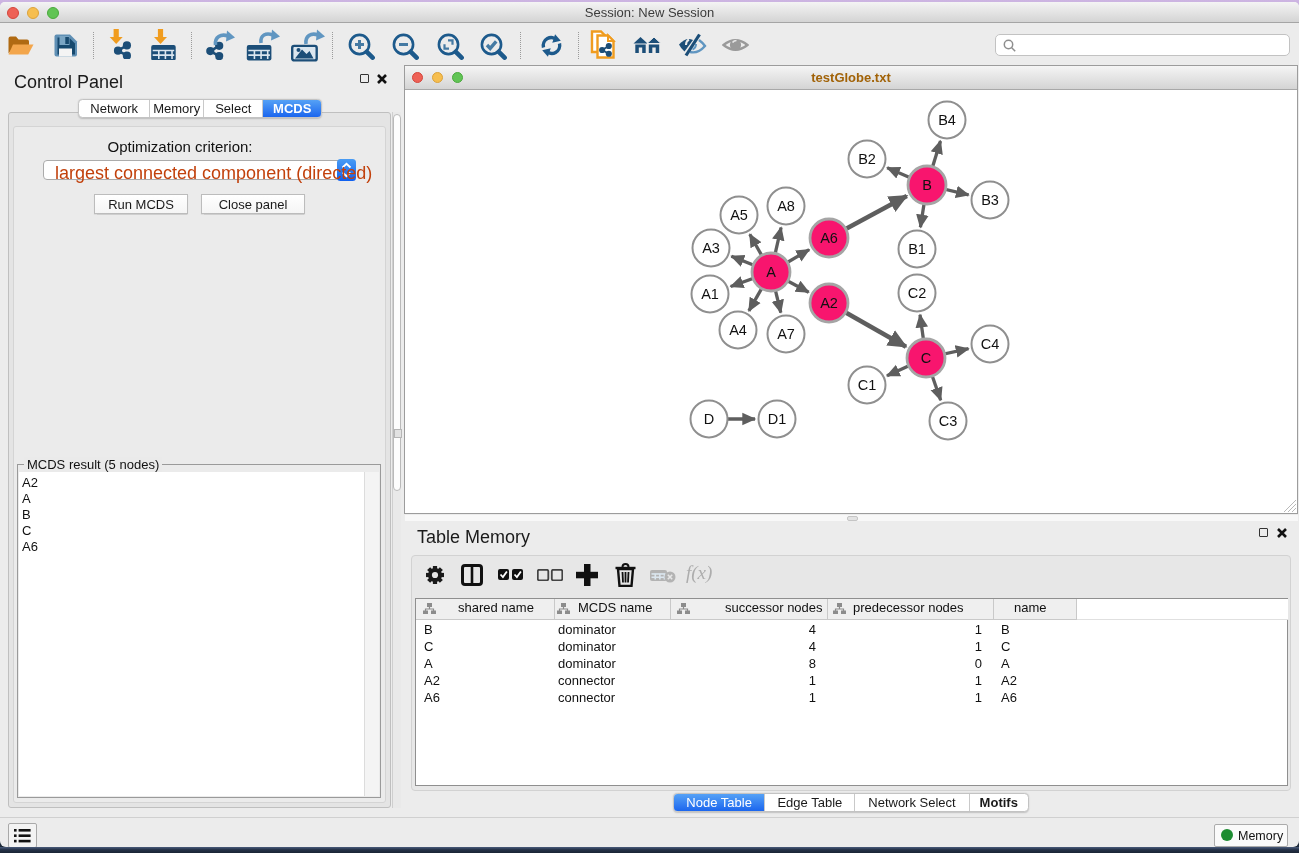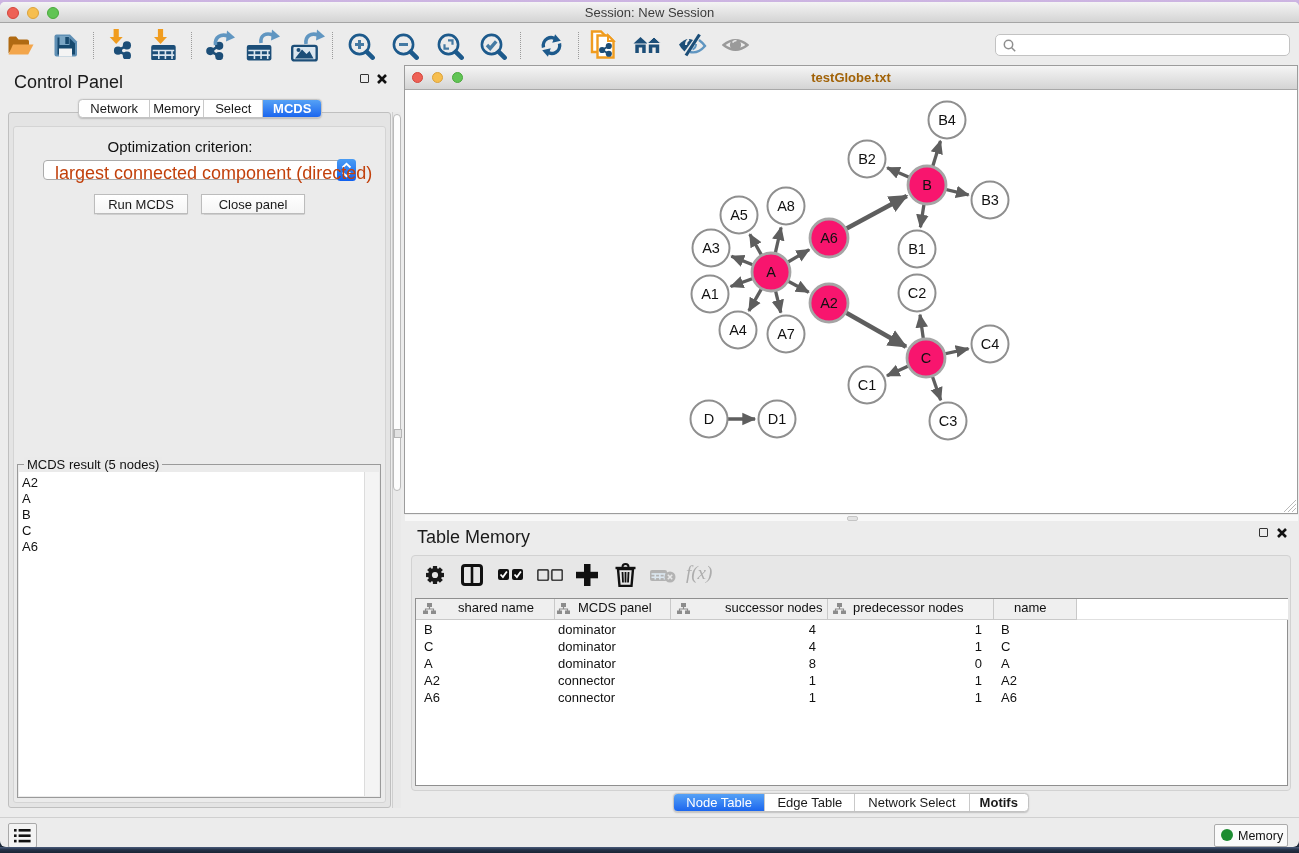--- a/index.html
+++ b/index.html
@@ -358,21 +358,21 @@
       <rect x="0" y="7.5" width="5" height="3.5" fill="#8c8c8c"></rect>
       <rect x="8" y="7.5" width="5" height="3.5" fill="#8c8c8c"></rect>
     </svg>
 <svg class="abs" style="left:833px;top:601px" width="13" height="11" viewBox="0 0 13 11">
       <rect x="4" y="0" width="5" height="4" fill="#8c8c8c"></rect>
       <path d="M6.5,4 v2 M2.5,8 v-2 h8 v2" stroke="#8c8c8c" stroke-width="1.2" fill="none"></path>
       <rect x="0" y="7.5" width="5" height="3.5" fill="#8c8c8c"></rect>
       <rect x="8" y="7.5" width="5" height="3.5" fill="#8c8c8c"></rect>
     </svg>
   <div class="hdrtxt" style="left:448px;margin-left:10px;">shared name</div>
-  <div class="hdrtxt" style="left:578px;">MCDS panel</div>
+  <div class="hdrtxt" style="left:578px;">MCDS name</div>
   <div class="hdrtxt" style="left:697px;margin-left:28px;">successor nodes</div>
   <div class="hdrtxt" style="left:853px;">predecessor nodes</div>
   <div class="hdrtxt" style="left:1014px;">name</div>
   <div class="abs trow" style="left:424px;top:620px;width:120px">B</div>
 <div class="abs trow" style="left:558px;top:620px;width:110px">dominator</div>
 <div class="abs trow" style="left:700px;top:620px;width:116px;text-align:right">4</div>
 <div class="abs trow" style="left:860px;top:620px;width:122px;text-align:right">1</div>
 <div class="abs trow" style="left:1001px;top:620px;width:70px">B</div>
 <div class="abs trow" style="left:424px;top:637px;width:120px">C</div>
 <div class="abs trow" style="left:558px;top:637px;width:110px">dominator</div>

